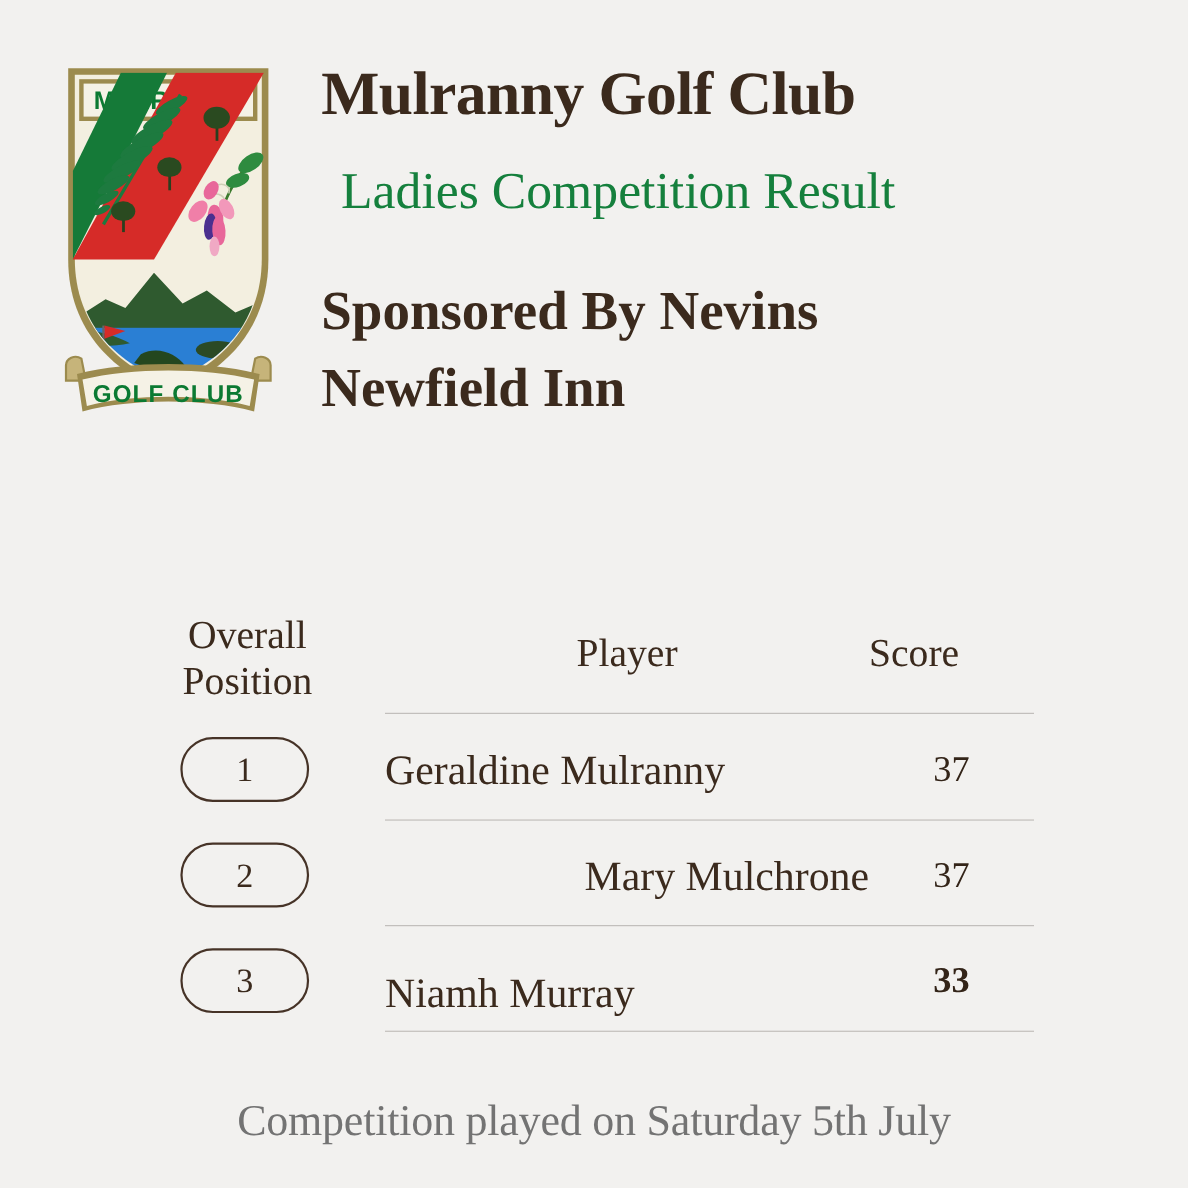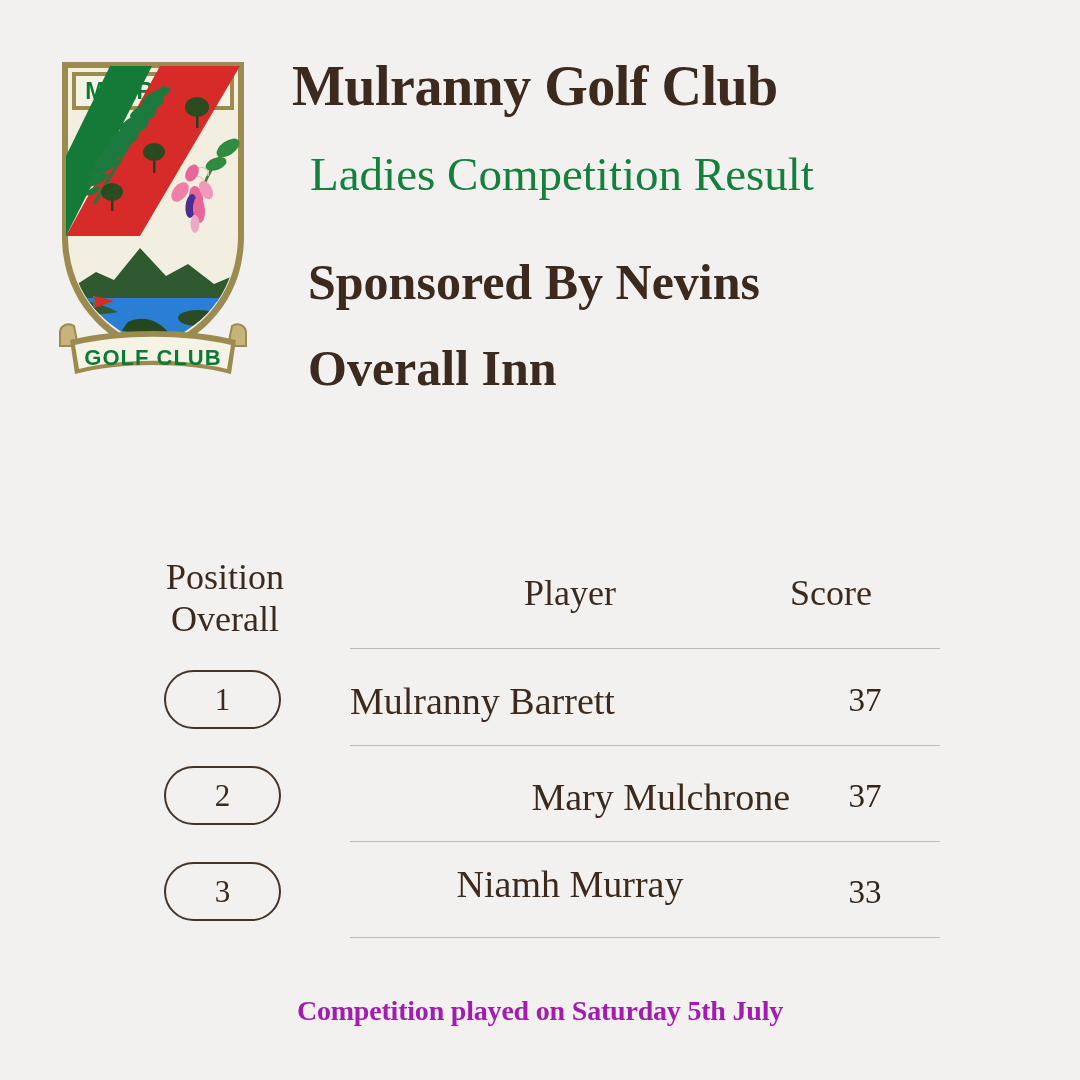--- a/index.html
+++ b/index.html
@@ -71,21 +71,21 @@
 
   .sponsor-block {
     margin-top: 38px;
   }
   .sponsor-line {
     font-family: "Liberation Serif", serif;
     font-size: 50px;
     line-height: 1.4;
     font-weight: 700;
     color: #3b2a1d;
-    margin: 16px;
+    margin: 0;
     white-space: nowrap;
   }
 
   
   .results {
     position: absolute;
     left: 0;
     top: 548px;
     width: 1080px;
   }
@@ -147,48 +147,48 @@
     left: 350px;
     width: 440px;
     font-family: "Liberation Serif", serif;
     font-size: 38px;
     color: #3b2a1d;
     text-align: left;
     white-space: nowrap;
   }
   .name-0 { top: 131px; }
   .name-1 { top: 227px; text-align: right; }
-  .name-2 { top: 314px; text-align: center; }
+  .name-2 { top: 333px; }
 
   .cell-score {
     position: absolute;
     left: 790px;
     width: 150px;
     font-family: "Liberation Serif", serif;
     font-size: 33px;
     color: #332418;
     text-align: center;
   }
   .score-0 { top: 134px; }
   .score-1 { top: 230px; }
-  .score-2 { top: 326px; }
+  .score-2 { top: 326px; font-weight: bold; }
 
   
   .footer {
     position: absolute;
     left: 0;
     top: 995px;
     width: 1080px;
     text-align: center;
   }
   .footer-note {
     font-family: "Liberation Serif", serif;
-    font-size: 28px;
-    font-weight: 700;
-    color: #a21caf;
+    font-size: 40px;
+    font-weight: 400;
+    color: #737373;
     letter-spacing: -0.2px;
   }
 
   
   .crest-svg { display: block; width: 210px; height: 345px; }
 </style>
 </head>
 <body>
 
 <div class="poster">
@@ -291,44 +291,44 @@
       </svg>
     </div>
 
     <div class="header-text">
       <h1 class="club-title">Mulranny Golf Club</h1>
 
       <p class="comp-line">Ladies Competition Result</p>
 
       <div class="sponsor-block">
         <p class="sponsor-line">Sponsored By Nevins</p>
-        <p class="sponsor-line">Overall Inn</p>
+        <p class="sponsor-line">Newfield Inn</p>
       </div>
     </div>
   </div>
 
   <div class="results">
     <div class="table-grid">
 
       <div class="col-pos th th-pos">
+        <div>Overall</div>
         <div>Position</div>
-        <div>Overall</div>
       </div>
       <div class="col-name th th-name">Player</div>
       <div class="col-score th th-score">Score</div>
 
       <div class="rule rule-0"></div>
       <div class="rule rule-1"></div>
       <div class="rule rule-2"></div>
       <div class="rule rule-3"></div>
 
       <div class="pos-badge badge-0">
         <span>1</span>
       </div>
-      <div class="cell-name name-0">Mulranny Barrett</div>
+      <div class="cell-name name-0">Geraldine Mulranny</div>
       <div class="cell-score score-0">37</div>
 
       <div class="pos-badge badge-1">
         <span>2</span>
       </div>
       <div class="cell-name name-1">Mary Mulchrone</div>
       <div class="cell-score score-1">37</div>
 
       <div class="pos-badge badge-2">
         <span>3</span>

